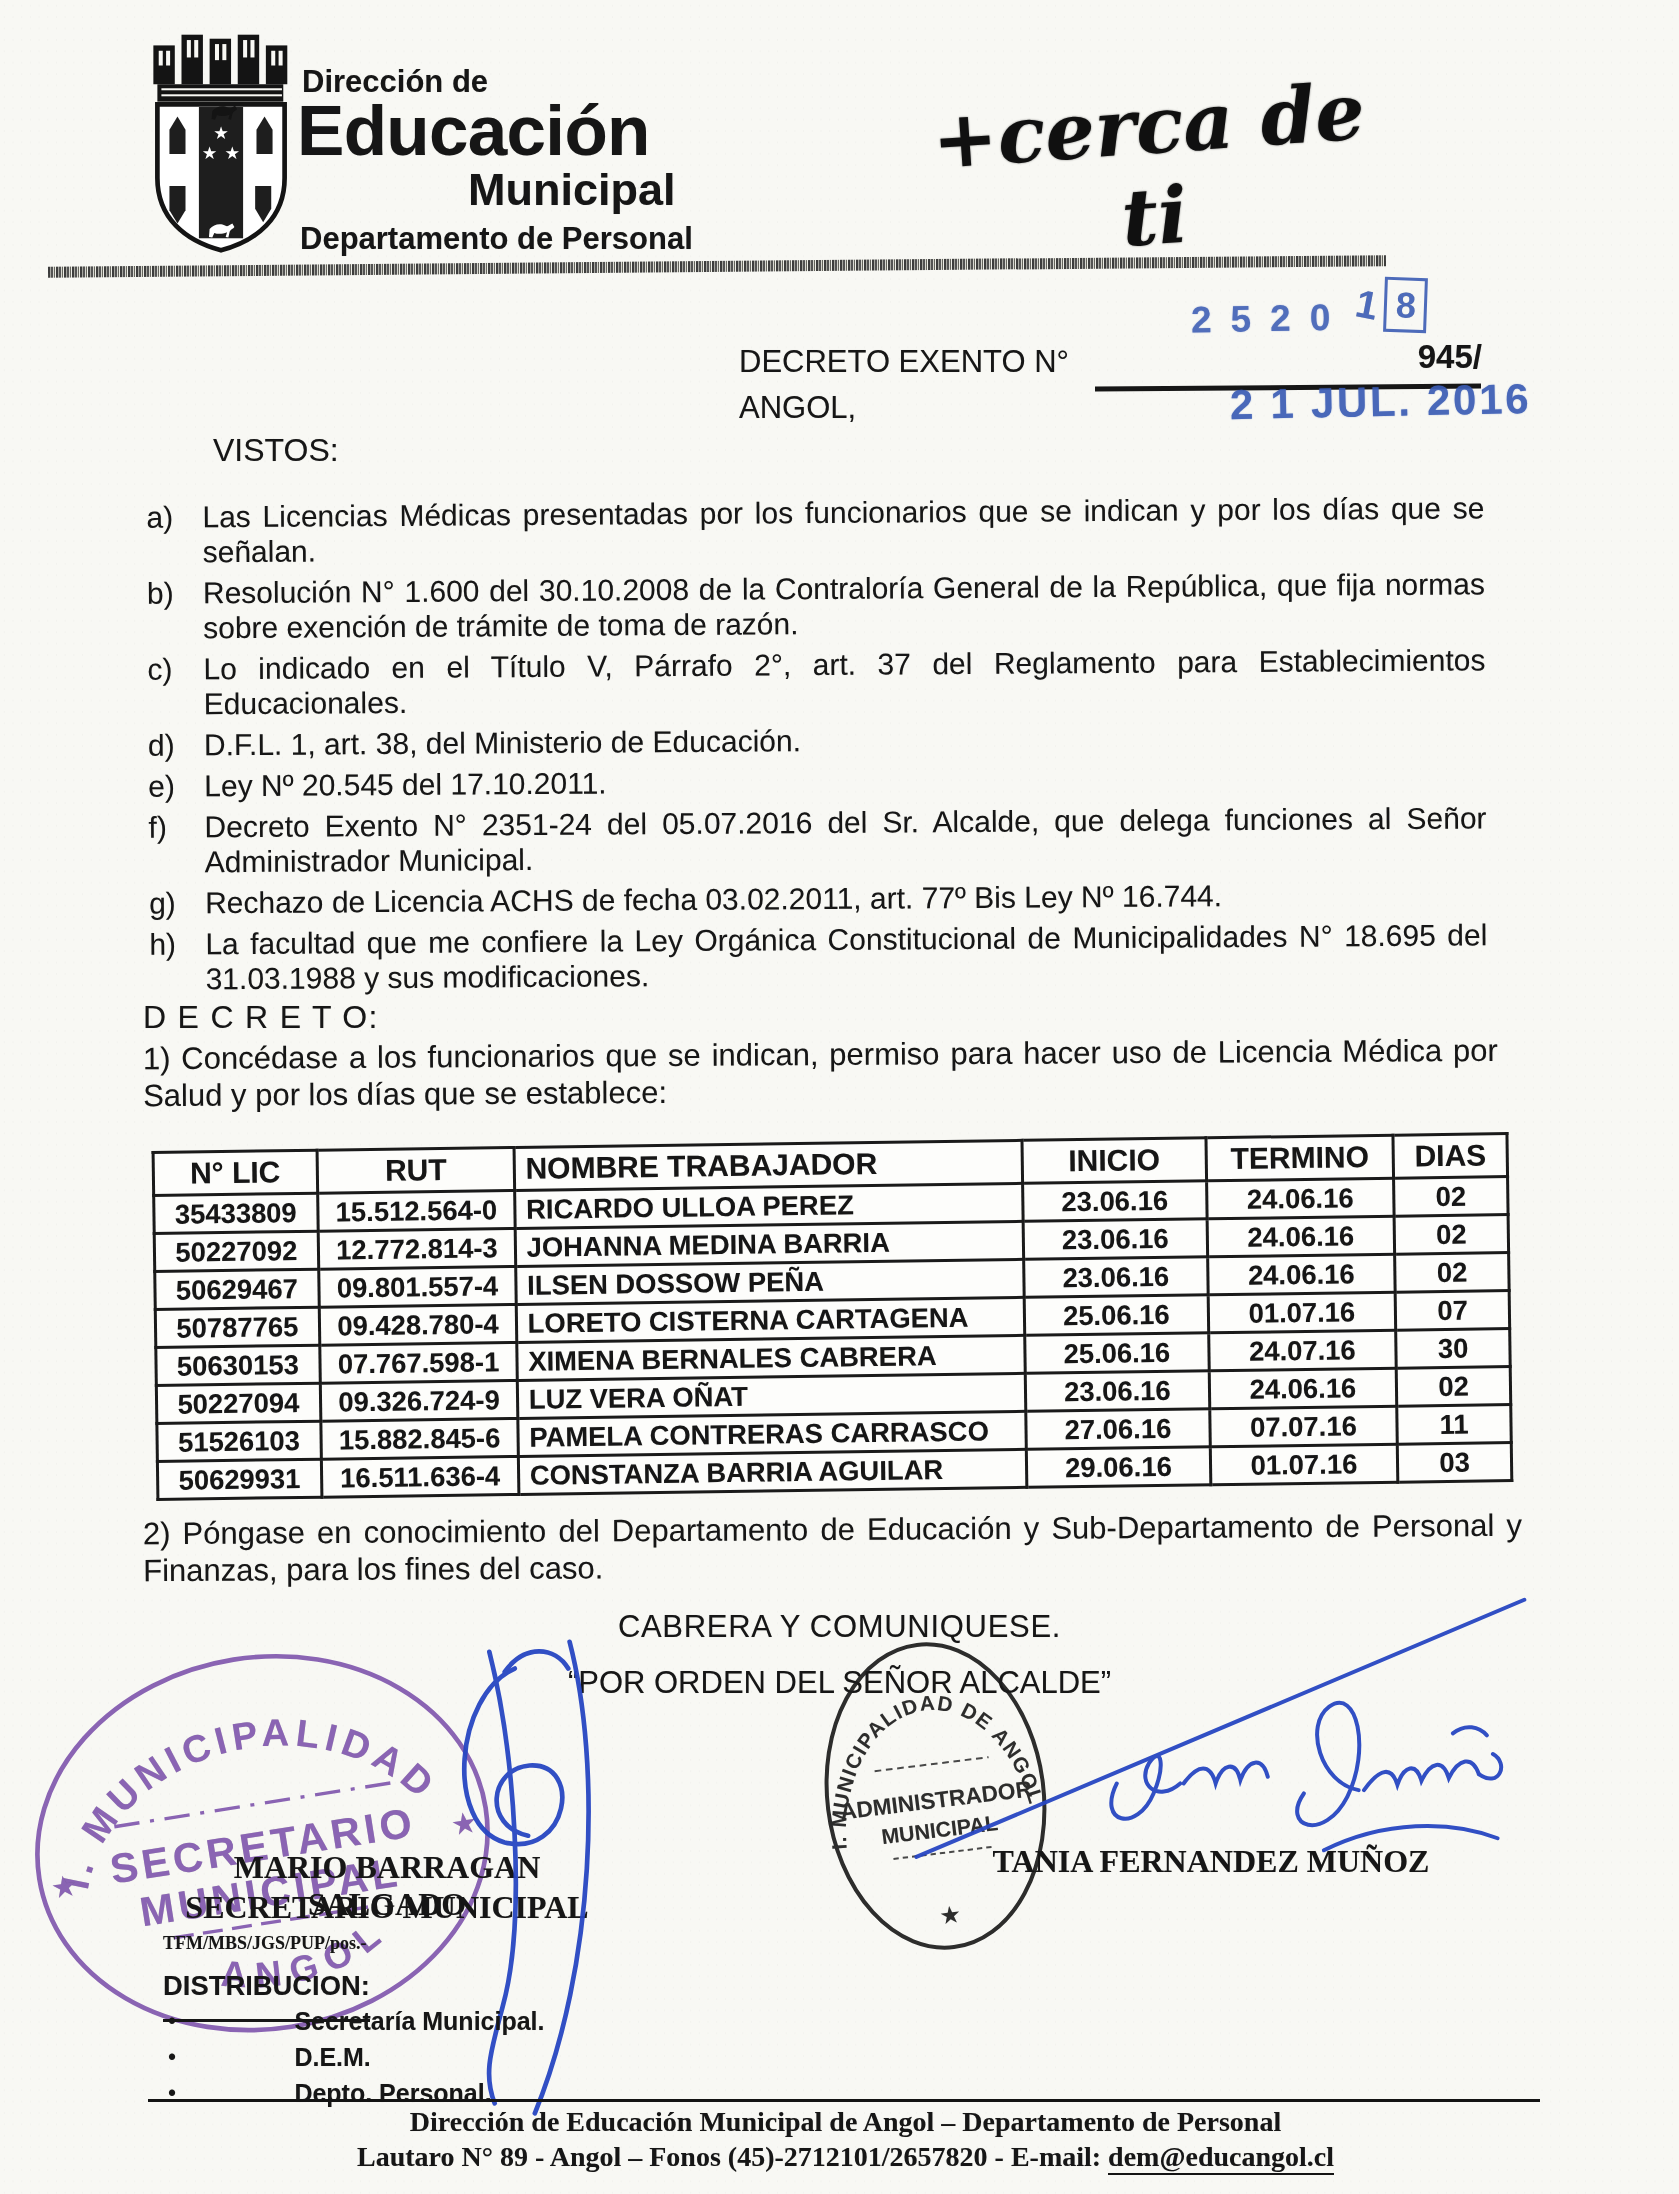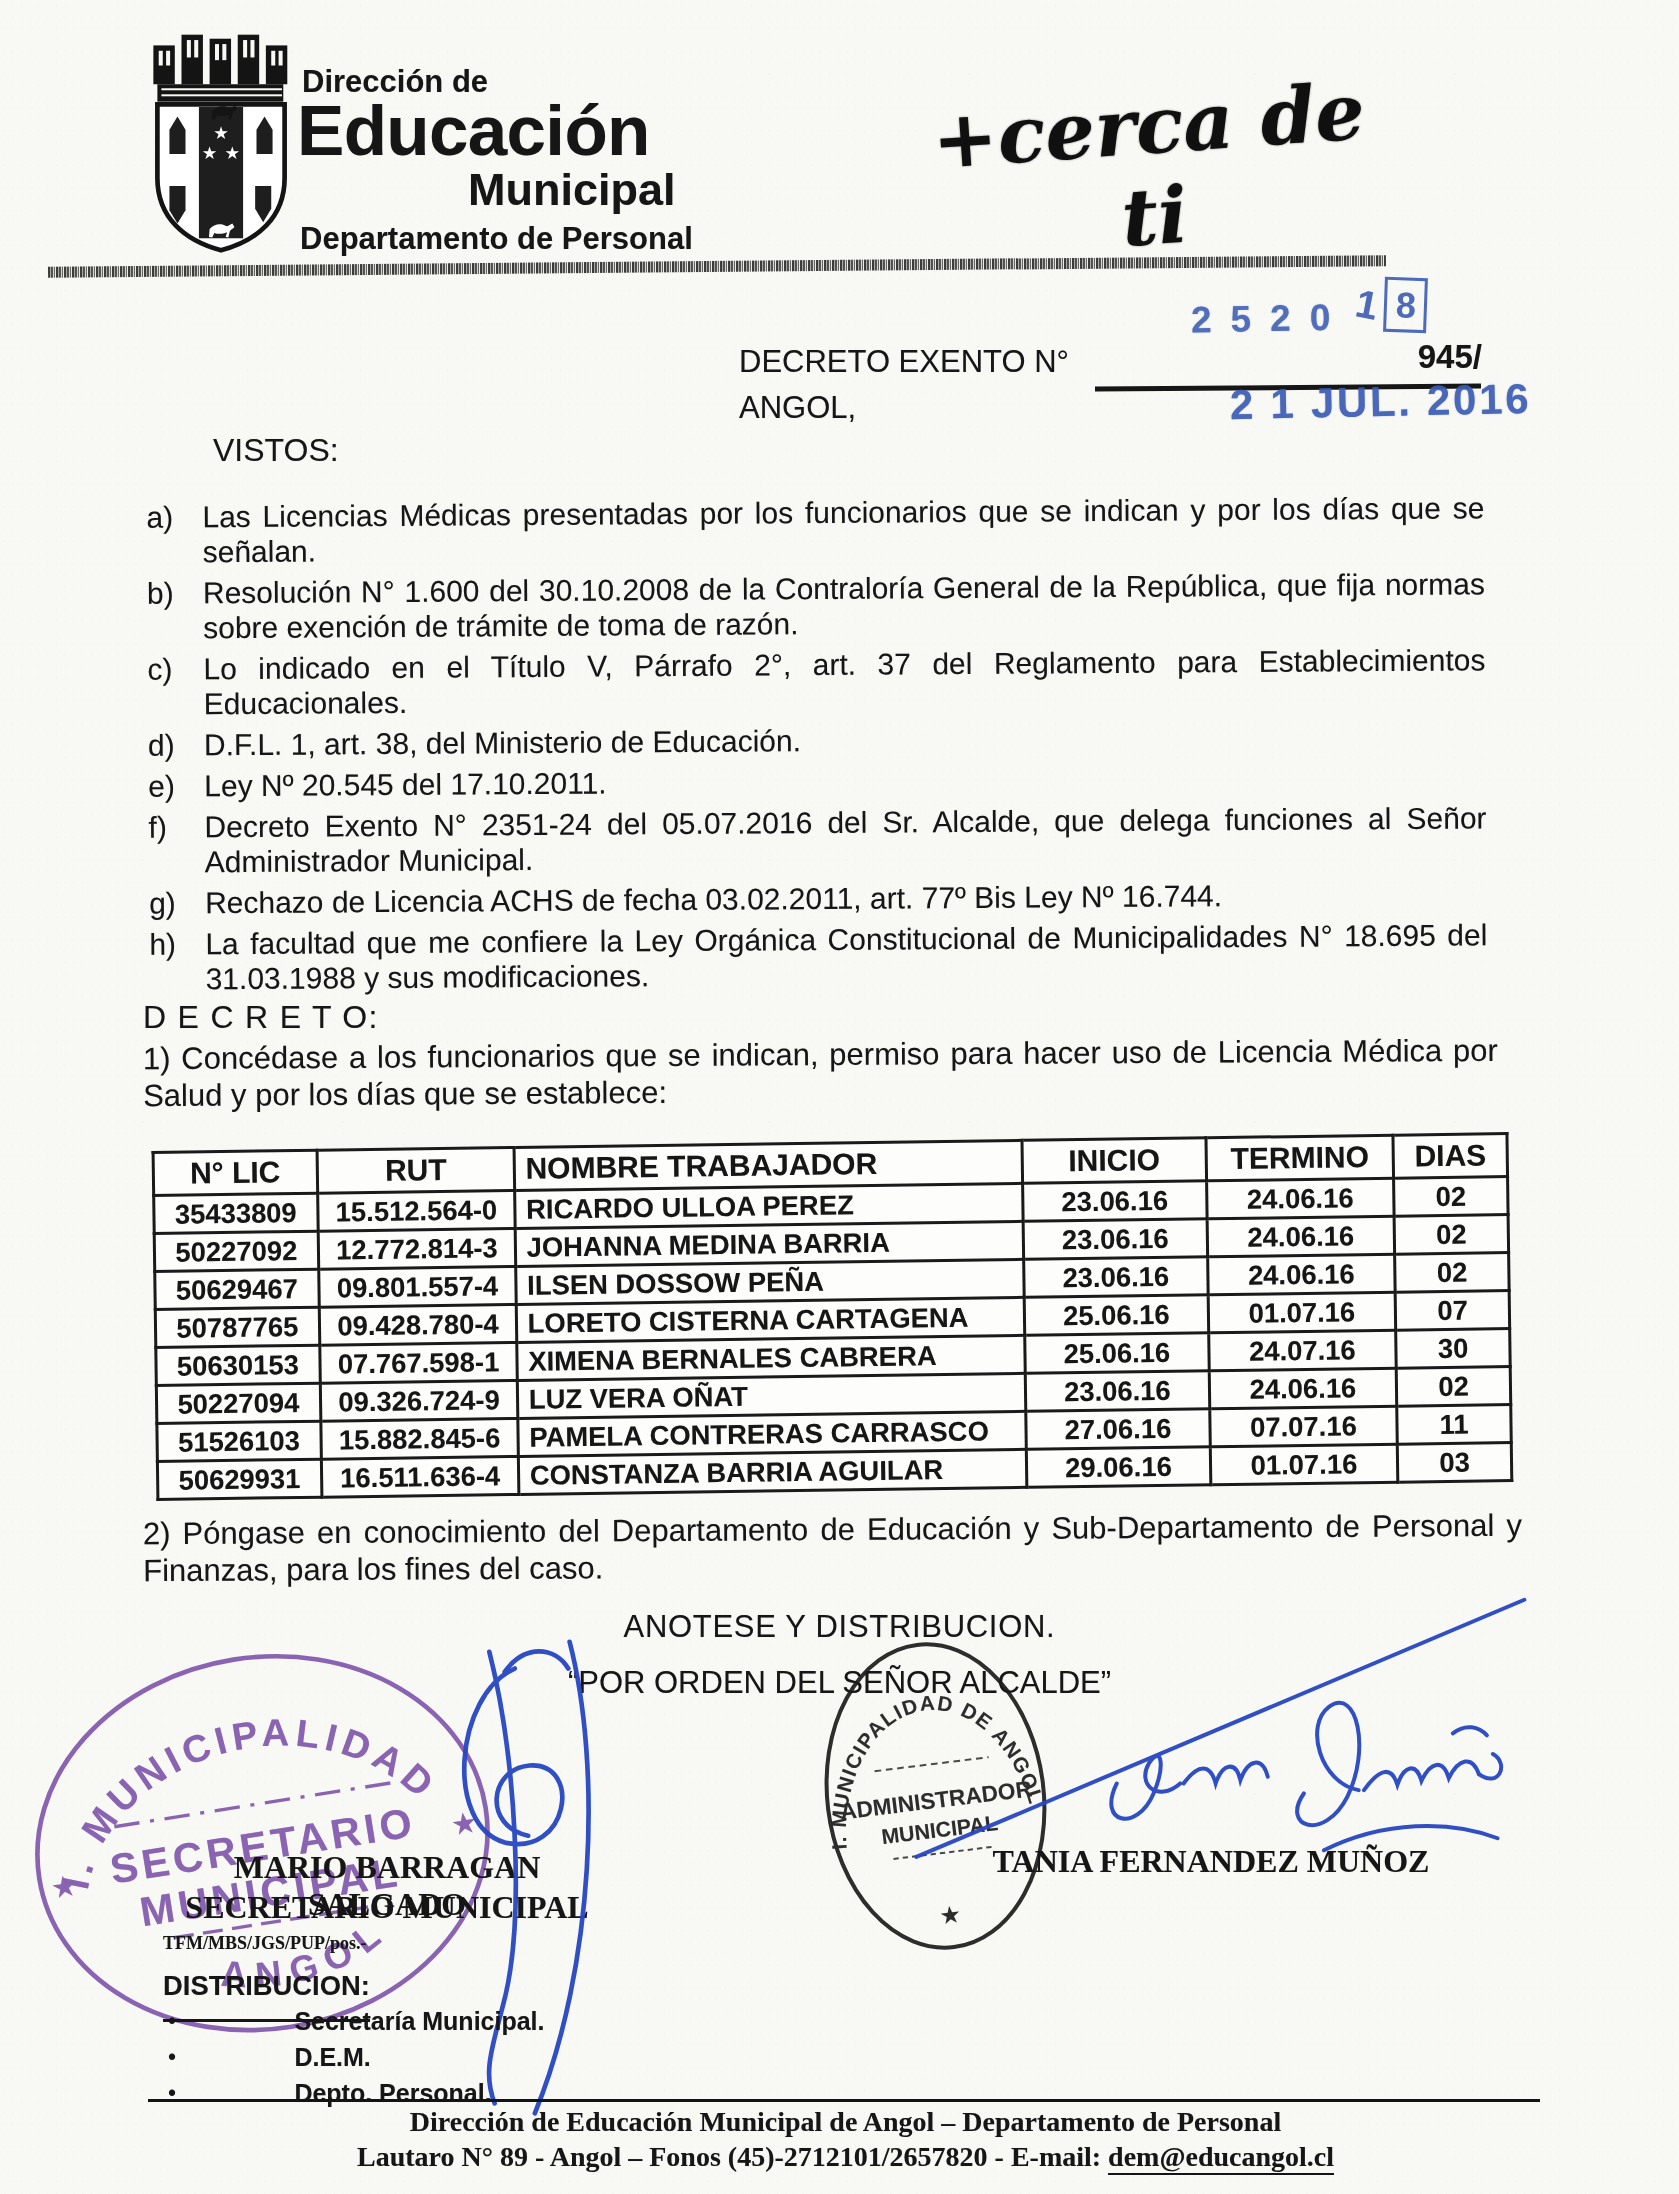--- a/index.html
+++ b/index.html
@@ -298,21 +298,21 @@
         <td class="c-name">CONSTANZA BARRIA AGUILAR</td>
         <td>29.06.16</td>
         <td>01.07.16</td>
         <td>03</td>
       </tr>
     </tbody>
   </table>
 
   <div class="abs para para2">2) Póngase en conocimiento del Departamento de Educación y Sub-Departamento de Personal y Finanzas, para los fines del caso.</div>
 
-  <div class="abs anotese">ANOTESE Y DISTRIBUCION.</div>
+  <div class="abs anotese">CABRERA Y COMUNIQUESE.</div>
   <div class="abs por-orden">“POR ORDEN DEL SEÑOR ALCALDE”</div>
 
   <svg class="abs stamp-purple" width="488" height="415" viewBox="0 0 730 620">
     <defs>
       <path id="p-arc-top" d="M 88 372 A 278 230 0 0 1 642 372"></path>
       <path id="p-arc-bot" d="M 172 448 A 250 196 0 0 0 558 448"></path>
     </defs>
     <ellipse cx="365" cy="305" rx="338" ry="278" fill="none" stroke="#7b50ab" stroke-width="7"></ellipse>
     <text font-family="Liberation Sans, sans-serif" font-size="57" font-weight="bold" letter-spacing="8" fill="#7b50ab">
       <textPath href="#p-arc-top" startOffset="5%">I. MUNICIPALIDAD</textPath>

